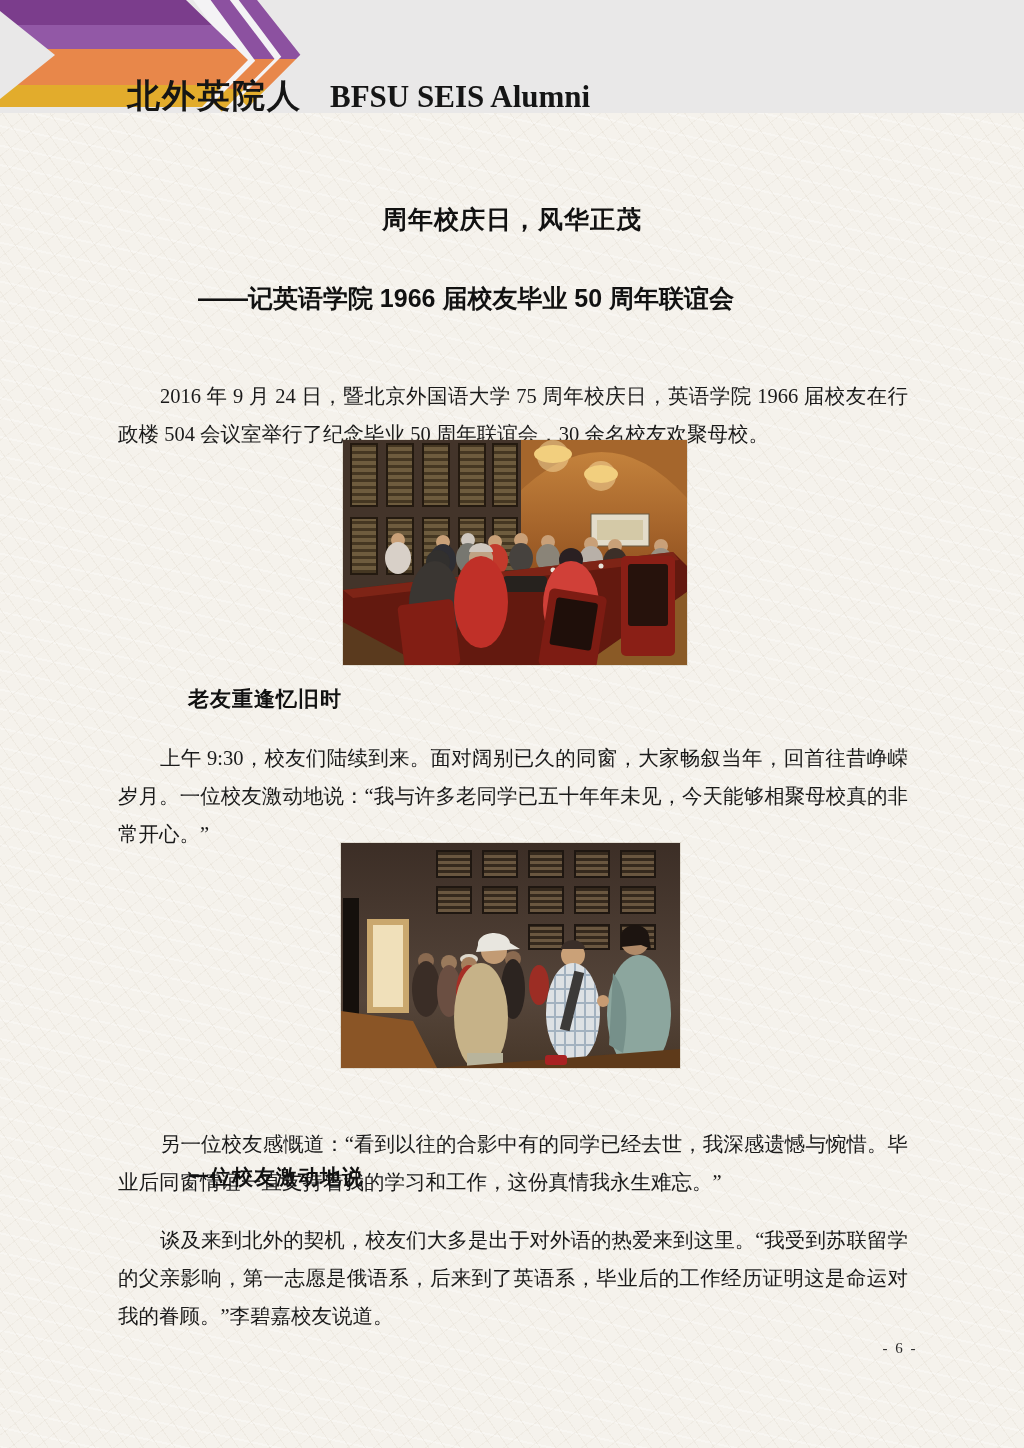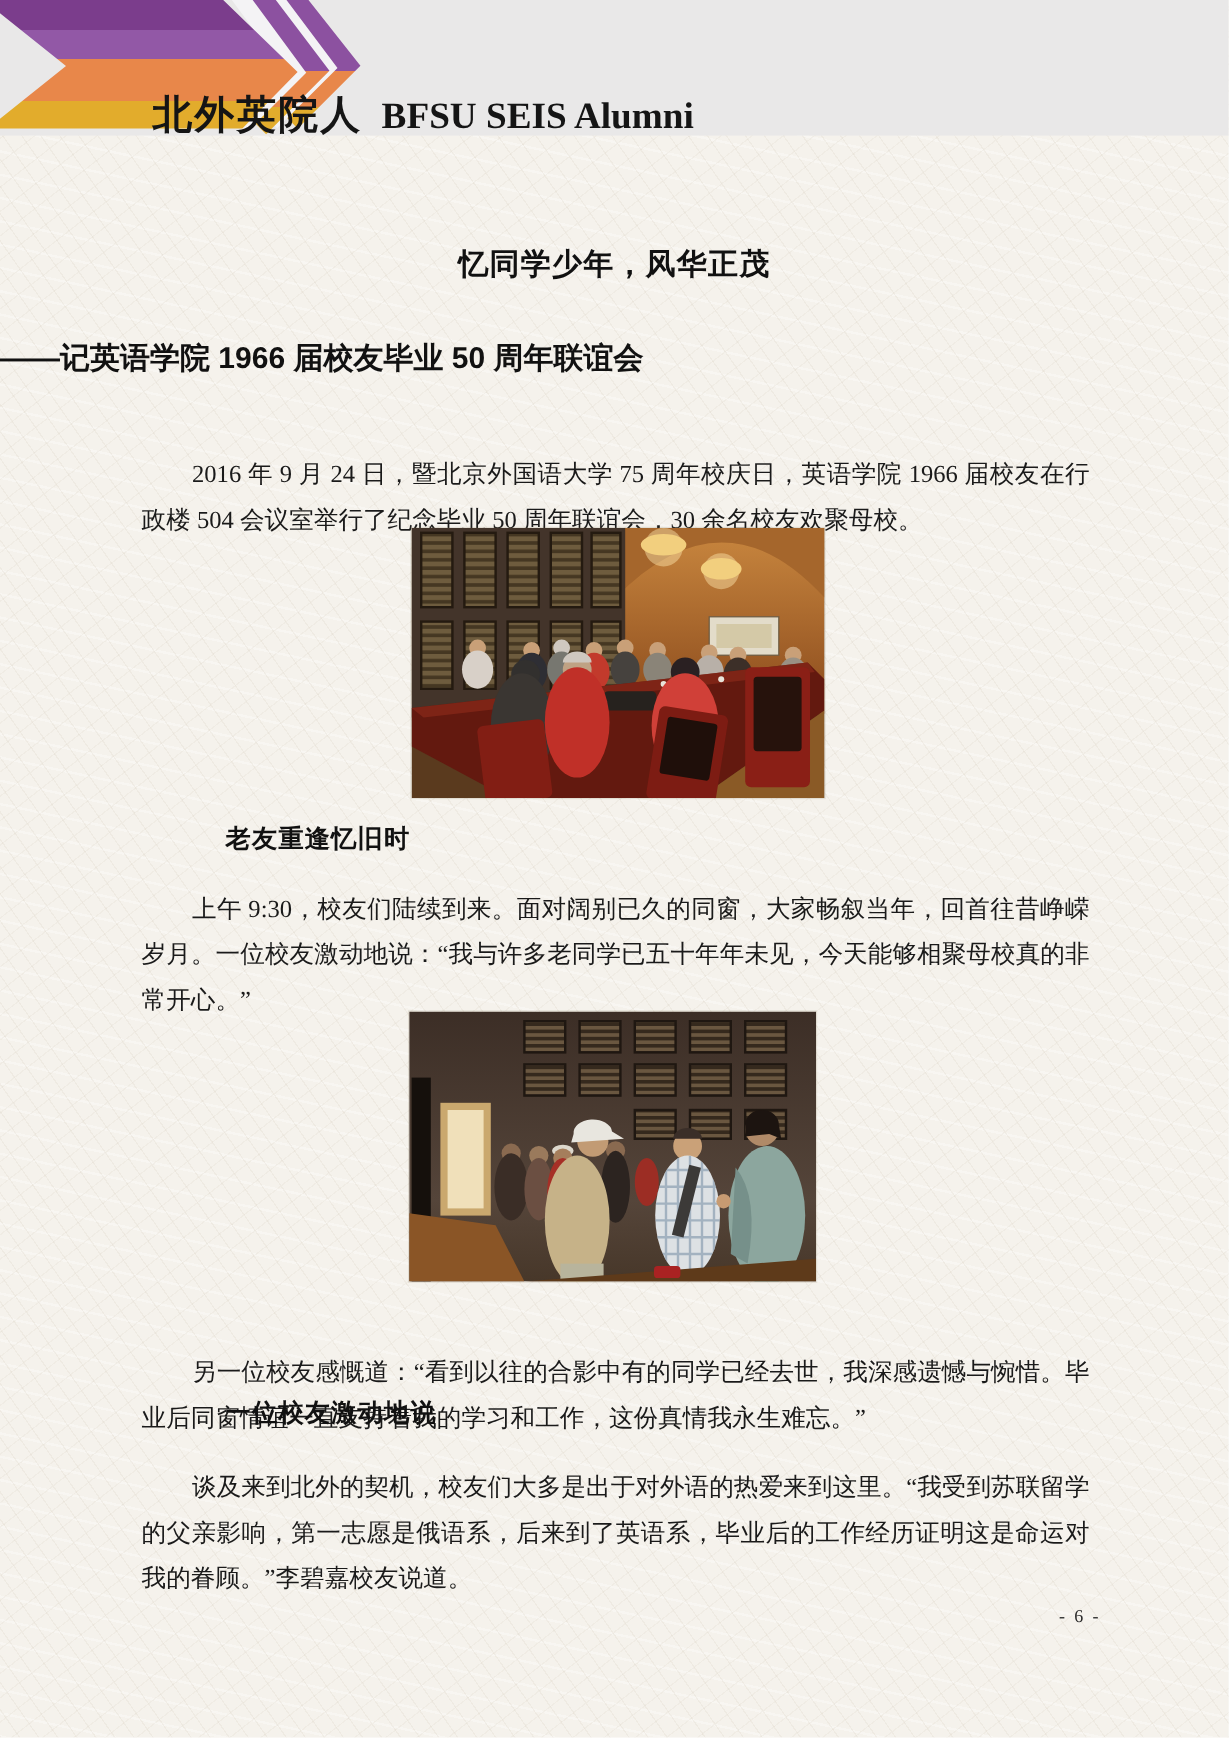--- a/index.html
+++ b/index.html
@@ -9,26 +9,26 @@
     background:
       repeating-linear-gradient(55deg, rgba(213,204,188,.20) 0 1px, transparent 1px 13px),
       repeating-linear-gradient(-38deg, rgba(213,204,188,.16) 0 1px, transparent 1px 16px),
       repeating-linear-gradient(12deg, rgba(255,255,255,.30) 0 2px, transparent 2px 19px),
       #f5f2ec;
     font-family:"Liberation Serif","DejaVu Serif",serif;
     color:#1c1c1c;
   }
   .header-band{position:absolute;top:0;left:0;width:1024px;height:113px;background:#e9e8e8;}
   .chevrons{position:absolute;top:0;left:0;display:block;}
-  .masthead{position:absolute;left:127px;top:74px;white-space:nowrap;display:flex;align-items:baseline;gap:16px;}
+  .masthead{position:absolute;left:127px;top:74px;white-space:nowrap;display:flex;align-items:baseline;gap:28px;}
   .masthead .cn{font-size:33px;font-weight:bold;letter-spacing:2px;color:#151515;font-family:"Liberation Serif","DejaVu Serif",serif;}
   .masthead .en{font-size:31px;font-weight:600;color:#151515;font-family:"Liberation Serif","DejaVu Serif",serif;}
   .article-title{position:absolute;left:0;top:203px;width:1024px;text-align:center;
     font-family:"Liberation Sans","DejaVu Sans",sans-serif;font-weight:bold;font-size:25px;letter-spacing:1px;color:#111;}
-  .article-subtitle{position:absolute;left:0;top:282px;width:932px;
+  .article-subtitle{position:absolute;left:0;top:282px;width:932px;text-align:center;
     font-family:"Liberation Sans","DejaVu Sans",sans-serif;font-weight:bold;font-size:25px;color:#111;}
   .body-para{position:absolute;left:118px;width:790px;font-size:20.5px;line-height:38px;
     text-align:justify;text-indent:2.05em;color:#1a1a1a;}
   .sec-heading{position:absolute;left:172px;font-size:21px;font-weight:bold;color:#111;
     font-family:"Liberation Serif","DejaVu Serif",serif;letter-spacing:1px;margin-left:16px;}
   .p-intro{top:356px;}
   .h-sec1{top:685px;}
   .p-sec1a{top:712px;margin-top:27px;}
   .p-sec1b{top:1104px;}
   .h-sec2{top:1163px;}
@@ -72,21 +72,21 @@
     <path d="M210,-8 L260,58 L214,104" fill="none" stroke="url(#chevg)" stroke-width="22"></path>
     <path d="M196,-8 L246,60 L200,106" fill="none" stroke="#f4f3f5" stroke-width="14"></path>
     <path d="M0,0 L186,0 L248,60 L202,107 L0,107 L0,99 L55,55 L0,11 Z" fill="url(#stripes)"></path>
   </svg>
 
   <div class="masthead">
     <span class="cn">北外英院人</span>
     <span class="en">BFSU SEIS Alumni</span>
   </div>
 
-  <div class="article-title">忆同学少年，风华正茂</div>
+  <div class="article-title">周年校庆日，风华正茂</div>
   <div class="article-subtitle">——记英语学院 1966 届校友毕业 50 周年联谊会</div>
 
   <p class="body-para p-intro">2016 年 9 月 24 日，暨北京外国语大学 75 周年校庆日，英语学院 1966 届校友在行政楼 504 会议室举行了纪念毕业 50 周年联谊会，30 余名校友欢聚母校。</p>
 
   <svg class="photo photo-1" width="344" height="225" viewBox="0 0 344 225">
     <defs>
       <pattern id="slats1" width="5" height="7" patternUnits="userSpaceOnUse">
         <rect width="5" height="7" fill="#6e5c3e"></rect>
           <rect y="4" width="5" height="3" fill="#453722"></rect>
       </pattern>

